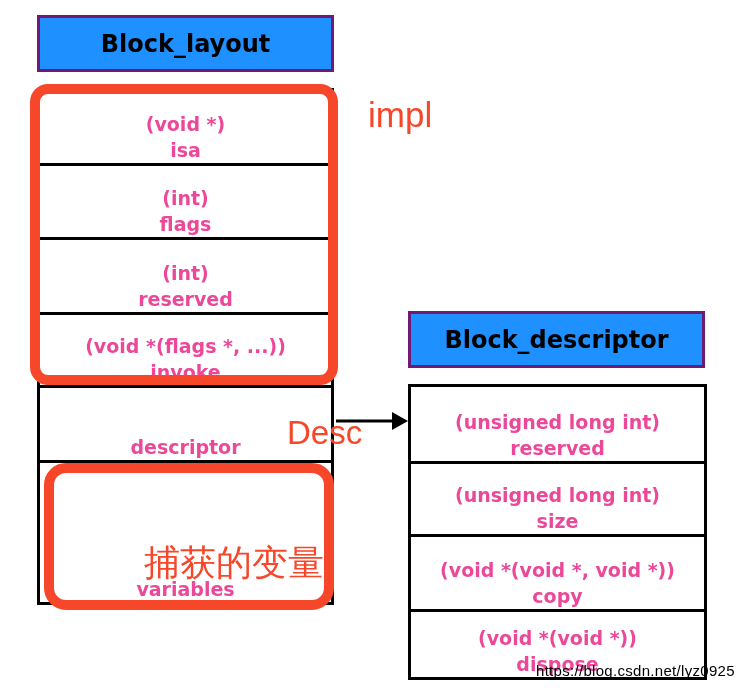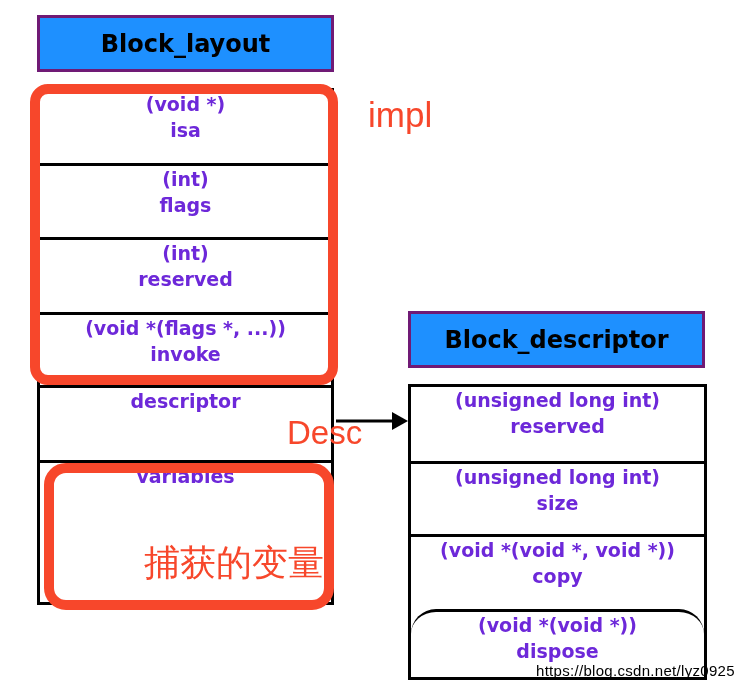--- a/index.html
+++ b/index.html
@@ -17,36 +17,36 @@
   .hdr-left  { left:37px;  top:15px;  width:297px; height:57px; }
   .hdr-right { left:408px; top:311px; width:297px; height:57px; }
   
   .tbl {
     position:absolute; background:#fff; border:3px solid #000;
     display:flex; flex-direction:column; box-sizing:border-box;
   }
   .tbl-left  { left:37px;  top:88px;  width:297px; height:517px; }
   .tbl-right { left:408px; top:384px; width:299px; height:296px; }
   .row {
-    display:flex; flex-direction:column; align-items:center; justify-content:flex-start;
-    font-weight:bold; font-size:19px; line-height:26px; color:#6d28d9;
+    display:flex; flex-direction:column; align-items:center; justify-content:flex-end;
+    font-weight:bold; font-size:19px; line-height:26px; color:#ec4899;
     white-space:nowrap; box-sizing:border-box;
     font-family:"DejaVu Sans", "Liberation Sans", sans-serif;
   }
   .row + .row { border-top:3px solid #000; }
   .tbl-left .row:nth-child(1){ height:72px; }
   .tbl-left .row:nth-child(2){ height:74px; }
   .tbl-left .row:nth-child(3){ height:75px; }
   .tbl-left .row:nth-child(4){ height:73px; }
   .tbl-left .row:nth-child(5){ height:75px; }
   .tbl-left .row:nth-child(6){ flex:1; }
   .tbl-right .row:nth-child(1){ height:74px; }
   .tbl-right .row:nth-child(2){ height:73px; }
   .tbl-right .row:nth-child(3){ height:75px; }
-  .tbl-right .row:nth-child(4){ flex:1;border-radius:25px; }
+  .tbl-right .row:nth-child(4){ flex:1; }
   
   .redbox {
     position:absolute; border:10px solid #f7472b; border-radius:18px;
     background:transparent; pointer-events:none; box-sizing:border-box;
   }
   .redbox-impl      { left:30px; top:84px;  width:308px; height:301px; }
   .redbox-variables { left:44px; top:463px; width:290px; height:147px; border-radius:22px; }
   
   .ann { position:absolute; color:#f7472b; white-space:nowrap; }
   .ann-impl { left:368px; top:95px;  font-size:35px; }

